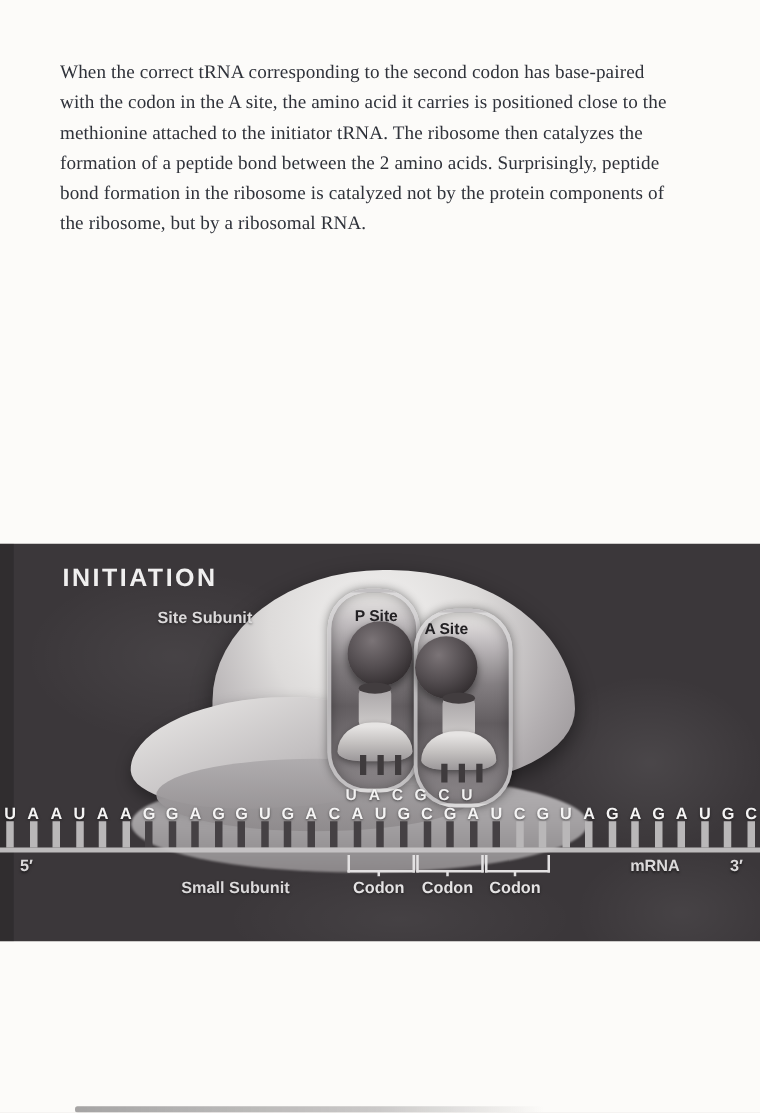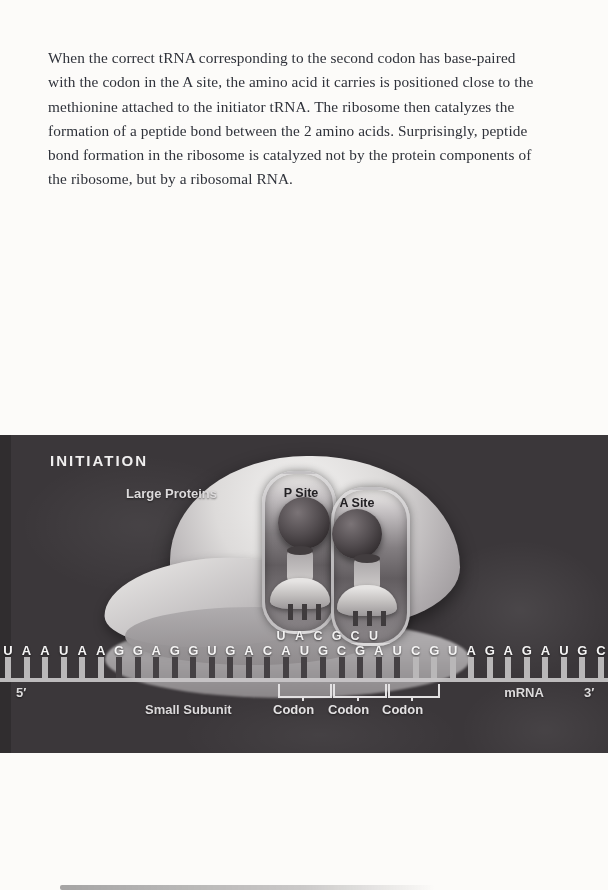--- a/index.html
+++ b/index.html
@@ -13,28 +13,28 @@
   
   .fig{position:absolute;left:0;top:435px;width:608px;height:318px;margin:0;
        background:var(--fig-bg,#3b373a);overflow:hidden;font-family:"Liberation Sans",sans-serif;}
   .fig-left-edge{position:absolute;left:0;top:0;width:11px;height:100%;background:#2e2a2d;opacity:.8;}
   .mottle{position:absolute;border-radius:50%;pointer-events:none;}
   .m1{left:20px;top:20px;width:240px;height:140px;background:radial-gradient(closest-side,rgba(255,255,255,.06),transparent);}
   .m2{left:430px;top:105px;width:180px;height:140px;background:radial-gradient(closest-side,rgba(255,255,255,.08),transparent);}
   .m3{left:460px;top:240px;width:170px;height:110px;background:radial-gradient(closest-side,rgba(255,255,255,.06),transparent);}
   .m4{left:180px;top:255px;width:280px;height:90px;background:radial-gradient(closest-side,rgba(255,255,255,.05),transparent);}
 
-  .fig-title{position:absolute;left:50px;top:17px;color:#f0efef;font-weight:bold;font-size:15px;letter-spacing:2px;}
+  .fig-title{position:absolute;left:50px;top:17px;color:#f0efef;font-weight:bold;font-size:20px;letter-spacing:2px;}
   .lbl{position:absolute;color:#dcdadb;font-weight:bold;font-size:13px;text-shadow:0 1px 2px rgba(0,0,0,.5);}
   .lbl-large-sub{left:126px;top:51px;}
   .lbl-small-sub{left:145px;top:267px;width:120px;text-align:left;}
   .lbl-five{left:16px;top:250px;}
   .lbl-three{left:584px;top:250px;}
   .lbl-mrna{left:500px;top:250px;width:48px;text-align:center;}
-  .codon-label{position:absolute;top:267px;width:60px;color:#e4e2e3;font-weight:bold;font-size:13px;text-shadow:0 1px 2px rgba(0,0,0,.5);}
+  .codon-label{position:absolute;top:267px;width:60px;text-align:center;color:#e4e2e3;font-weight:bold;font-size:13px;text-shadow:0 1px 2px rgba(0,0,0,.5);}
 
   
   .platform{position:absolute;left:105px;top:185px;width:365px;height:78px;border-radius:50%;
             background:linear-gradient(180deg,#b6b3b5 0%,#a5a2a4 45%,#8b8789 100%);filter:blur(1px);}
   .dome{position:absolute;left:170px;top:21px;width:290px;height:172px;
         border-radius:48% 52% 42% 45% / 62% 66% 36% 34%;
         background:radial-gradient(circle at 45% 26%,#f4f3f2 0%,#dddbda 42%,#b3afb1 74%,#948f92 100%);
         box-shadow:0 6px 18px rgba(0,0,0,.45);}
   .lobe{position:absolute;left:104px;top:123px;width:230px;height:88px;border-radius:50% 50% 46% 46%/60% 60% 40% 40%;
         background:linear-gradient(160deg,#e3e1e0 10%,#c3c0c1 55%,#9d999b 95%);transform:rotate(-3deg);
@@ -129,21 +129,21 @@
     <div class="trna-neck neck-a"></div>
     <div class="trna-body body-a"></div>
     <div class="trna-leg lega" style="left:353px"></div>
     <div class="trna-leg lega" style="left:367px"></div>
     <div class="trna-leg lega" style="left:381px"></div>
 
     <div class="site-label site-p">P Site</div>
     <div class="site-label site-a">A Site</div>
 
     <div class="fig-title">INITIATION</div>
-    <div class="lbl lbl-large-sub">Large Proteins</div>
+    <div class="lbl lbl-large-sub">Site Subunit</div>
 
     <div id="anticodon-row">
         <div class="anticodon-letter" style="left: 280.95px;">U</div>
         <div class="anticodon-letter" style="left: 299.48px;">A</div>
         <div class="anticodon-letter" style="left: 318.01px;">C</div>
         <div class="anticodon-letter" style="left: 336.54px;">G</div>
         <div class="anticodon-letter" style="left: 355.07px;">C</div>
         <div class="anticodon-letter" style="left: 373.6px;">U</div>
       </div>
     <div id="letter-row">

